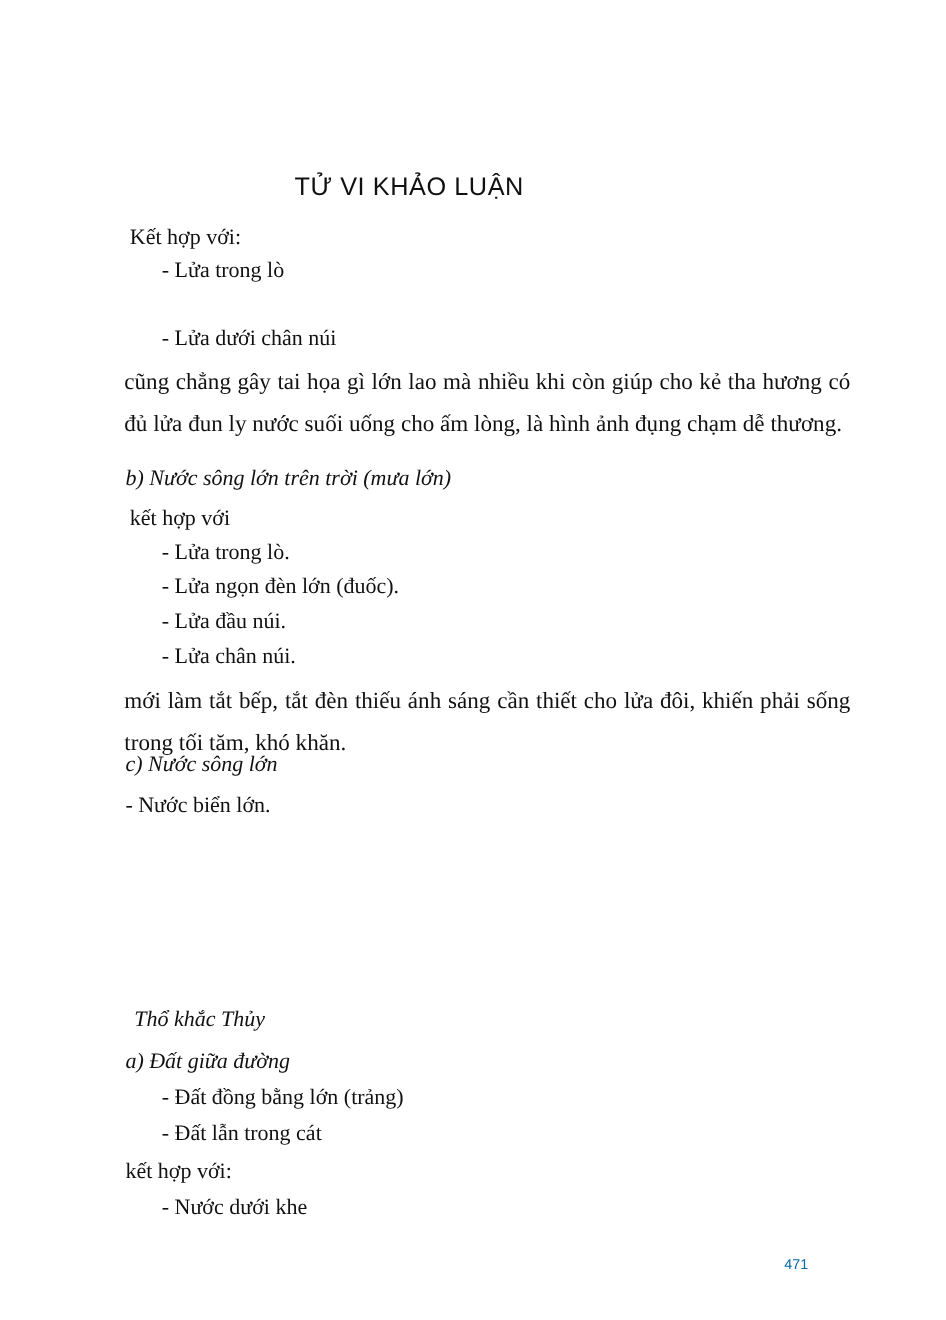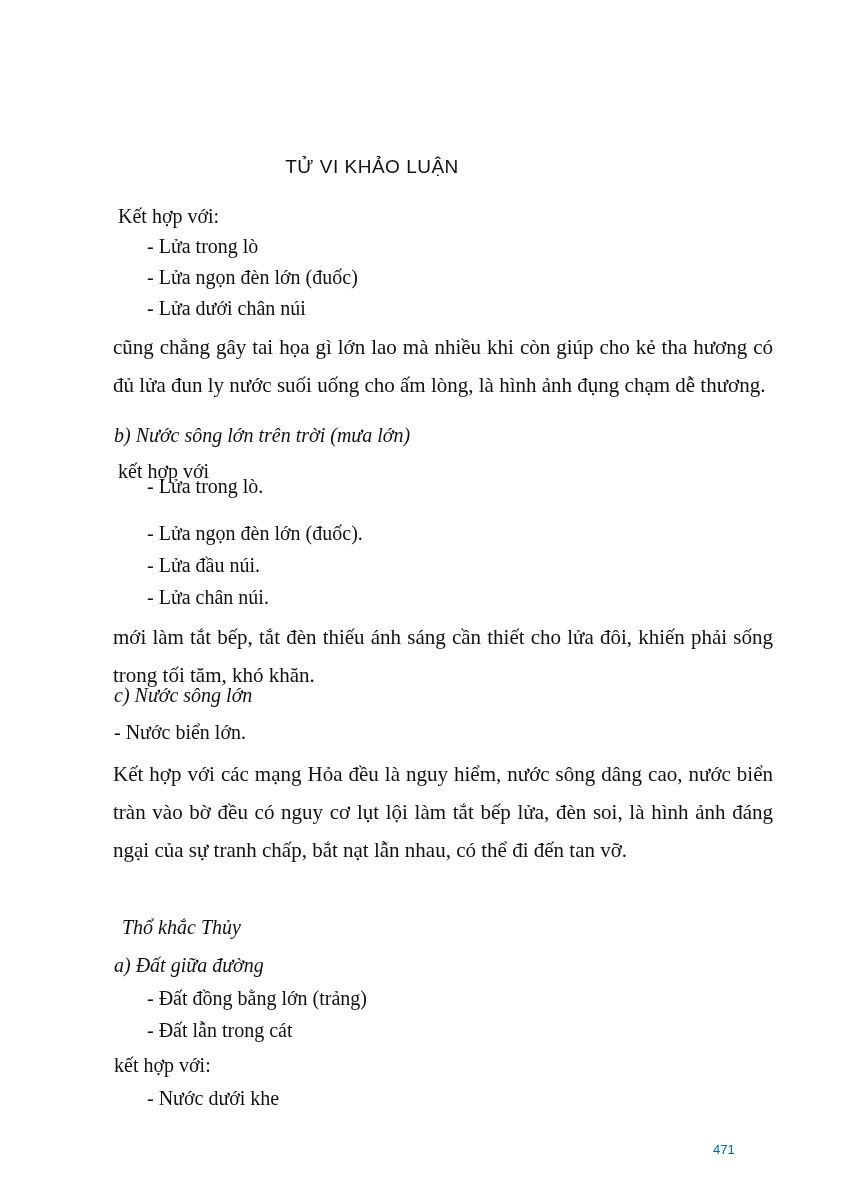--- a/index.html
+++ b/index.html
@@ -1,55 +1,53 @@
 <!DOCTYPE html>
 <html><head>
 <meta charset="utf-8">
 <style>
   html, body { margin: 0; padding: 0; background: #ffffff; }
   body { width: 860px; height: 1200px; position: relative; overflow: hidden;
          font-family: "Liberation Serif", "DejaVu Serif", serif; color: #111111; }
   .page { position: absolute; left: 0; top: 0; width: 860px; height: 1200px; }
   .header { position: absolute; top: 156px; left: 0; width: 744px; text-align: center;
-            font-family: "Liberation Sans", "DejaVu Sans", sans-serif; font-size: 19px;
+            font-family: "Liberation Sans", "DejaVu Sans", sans-serif; font-size: 23px;
             letter-spacing: 0.5px; color: #111; }
   .line { position: absolute; font-size: 20px; line-height: 26px; white-space: nowrap; }
   .para { position: absolute; left: 113px; width: 660px; font-size: 21px; line-height: 38px;
           text-align: justify; text-align-last: left; }
   .ital { font-style: italic; }
   .pagenum { position: absolute; top: 1142px; left: 713px; font-family: "Liberation Sans", "DejaVu Sans", sans-serif;
              font-size: 13px; color: #0369a1; }
 </style>
 </head>
 <body>
 
 <div class="page">
 
   <div class="header">TỬ VI KHẢO LUẬN</div>
 
   <div class="line" style="left:118px; top:203px;">Kết hợp với:</div>
   <div class="line" style="left:147px; top:233px;">- Lửa trong lò</div>
-  <div class="line" style="left:147px; top:264px;">- Lửa ngọn đèn lớn (đuốc)</div>
   <div class="line" style="left:147px; top:295px;">- Lửa dưới chân núi</div>
 
   <div class="para" style="top:328px;">cũng chẳng gây tai họa gì lớn lao mà nhiều khi còn giúp cho kẻ tha hương có đủ lửa đun ly nước suối uống cho ấm lòng, là hình ảnh đụng chạm dễ thương.</div>
 
   <div class="line ital" style="left:114px; top:422px;text-align:center;">b) Nước sông lớn trên trời (mưa lớn)</div>
   <div class="line" style="left:118px; top:458px;">kết hợp với</div>
-  <div class="line" style="left:147px; top:473px;">- Lửa trong lò.</div>
+  <div class="line" style="left:147px; top:489px;">- Lửa trong lò.</div>
   <div class="line" style="left:147px; top:520px;">- Lửa ngọn đèn lớn (đuốc).</div>
   <div class="line" style="left:147px; top:552px;">- Lửa đầu núi.</div>
   <div class="line" style="left:147px; top:584px;">- Lửa chân núi.</div>
 
   <div class="para" style="top:618px;">mới làm tắt bếp, tắt đèn thiếu ánh sáng cần thiết cho lửa đôi, khiến phải sống trong tối tăm, khó khăn.</div>
 
   <div class="line ital" style="left:114px; top:682px;">c) Nước sông lớn</div>
   <div class="line" style="left:114px; top:719px;">- Nước biển lớn.</div>
 
-  <div class="para" style="top:755px;">Kết hợp với các mạng Hỏa đều là nguy hiểm, nước sông dâng cao, nước biển tràn vào bờ đều có nguy cơ lụt lội làm tắt bếp lửa, đèn soi, là hình ảnh đáng ngại của sự tranh chấp, bắt nạt lẫn nhau, có thể đi đến tan vỡ.</div>
 
   <div class="line ital" style="left:122px; top:914px;">Thổ khắc Thủy</div>
   <div class="line ital" style="left:114px; top:952px;">a) Đất giữa đường</div>
   <div class="line" style="left:147px; top:985px;">- Đất đồng bằng lớn (trảng)</div>
   <div class="line" style="left:147px; top:1017px;">- Đất lẫn trong cát</div>
   <div class="line" style="left:114px; top:1052px;">kết hợp với:</div>
   <div class="line" style="left:147px; top:1085px;">- Nước dưới khe</div>
 
   <div class="pagenum">471</div>
 </div>

